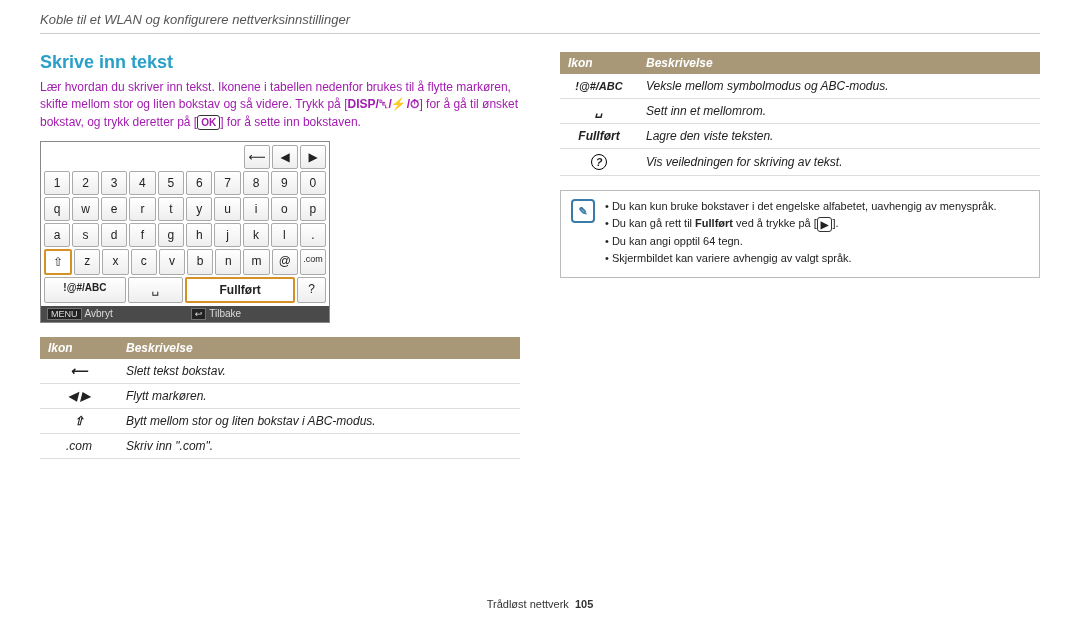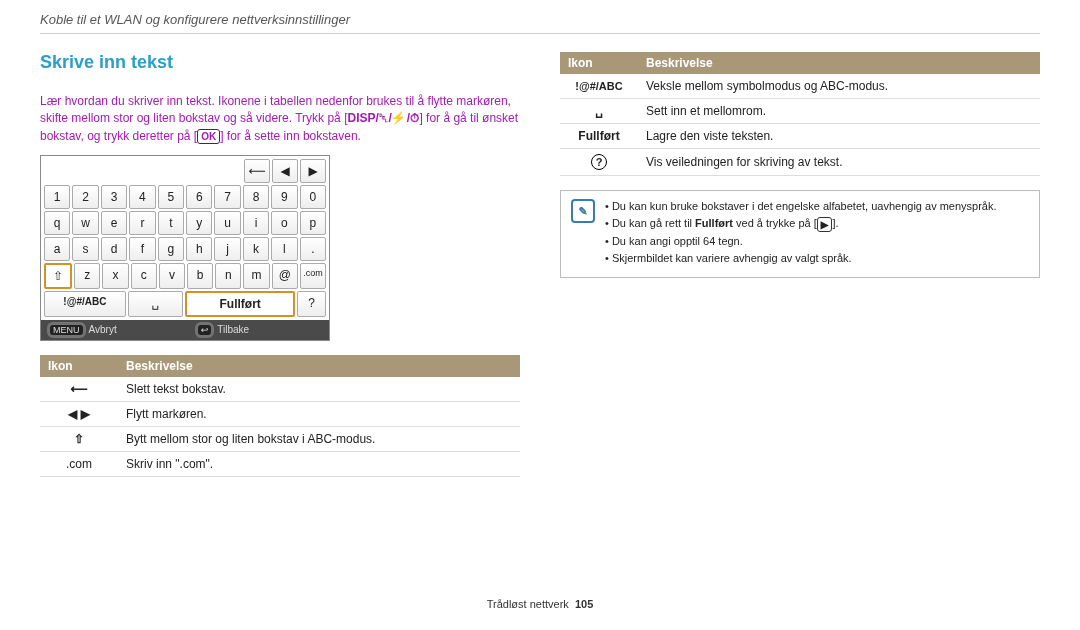--- a/index.html
+++ b/index.html
@@ -24,21 +24,21 @@
   .hr { border: none; border-top: 1px solid #ccc; margin-bottom: 18px; }
   .columns {
     display: flex;
     gap: 40px;
   }
   .col { flex: 1 1 50%; }
   .section-title {
     color: #2aa0c8;
     font-size: 18px;
     font-weight: bold;
-    margin-bottom: 20px;
+    margin-bottom: 6px;
   }
   .body-text {
     font-size: 12px;
     line-height: 1.45;
     color: #a21caf;
   }
   .keyboard {
     border: 1px solid #888;
     width: 290px;
     margin-top: 10px;
@@ -66,33 +66,34 @@
   .kb-footer {
     background: #4a4a4a;
     color: #ddd;
     display: flex;
     padding: 2px 6px;
     font-size: 10px;
     gap: 12px;
   }
   .kb-footer .tag {
     background: #222;
-    border: 3px solid #737373;
+    border: 1px solid #737373;
     padding: 0 3px;
-    border-radius: 6px;
+    border-radius: 0;
     margin-right: 3px;
     font-size: 9px;
     display: inline-block;
   }
 
   table.icon-table {
     width: 100%;
     border-collapse: collapse;
     margin-top: 14px;
     font-size: 12px;
+    font-style: italic;
   }
   table.icon-table th {
     background: #a89878;
     color: #fff;
     text-align: left;
     padding: 4px 8px;
     font-weight: bold;
     font-size: 12px;
   }
   table.icon-table th.c1 { width: 78px; }

